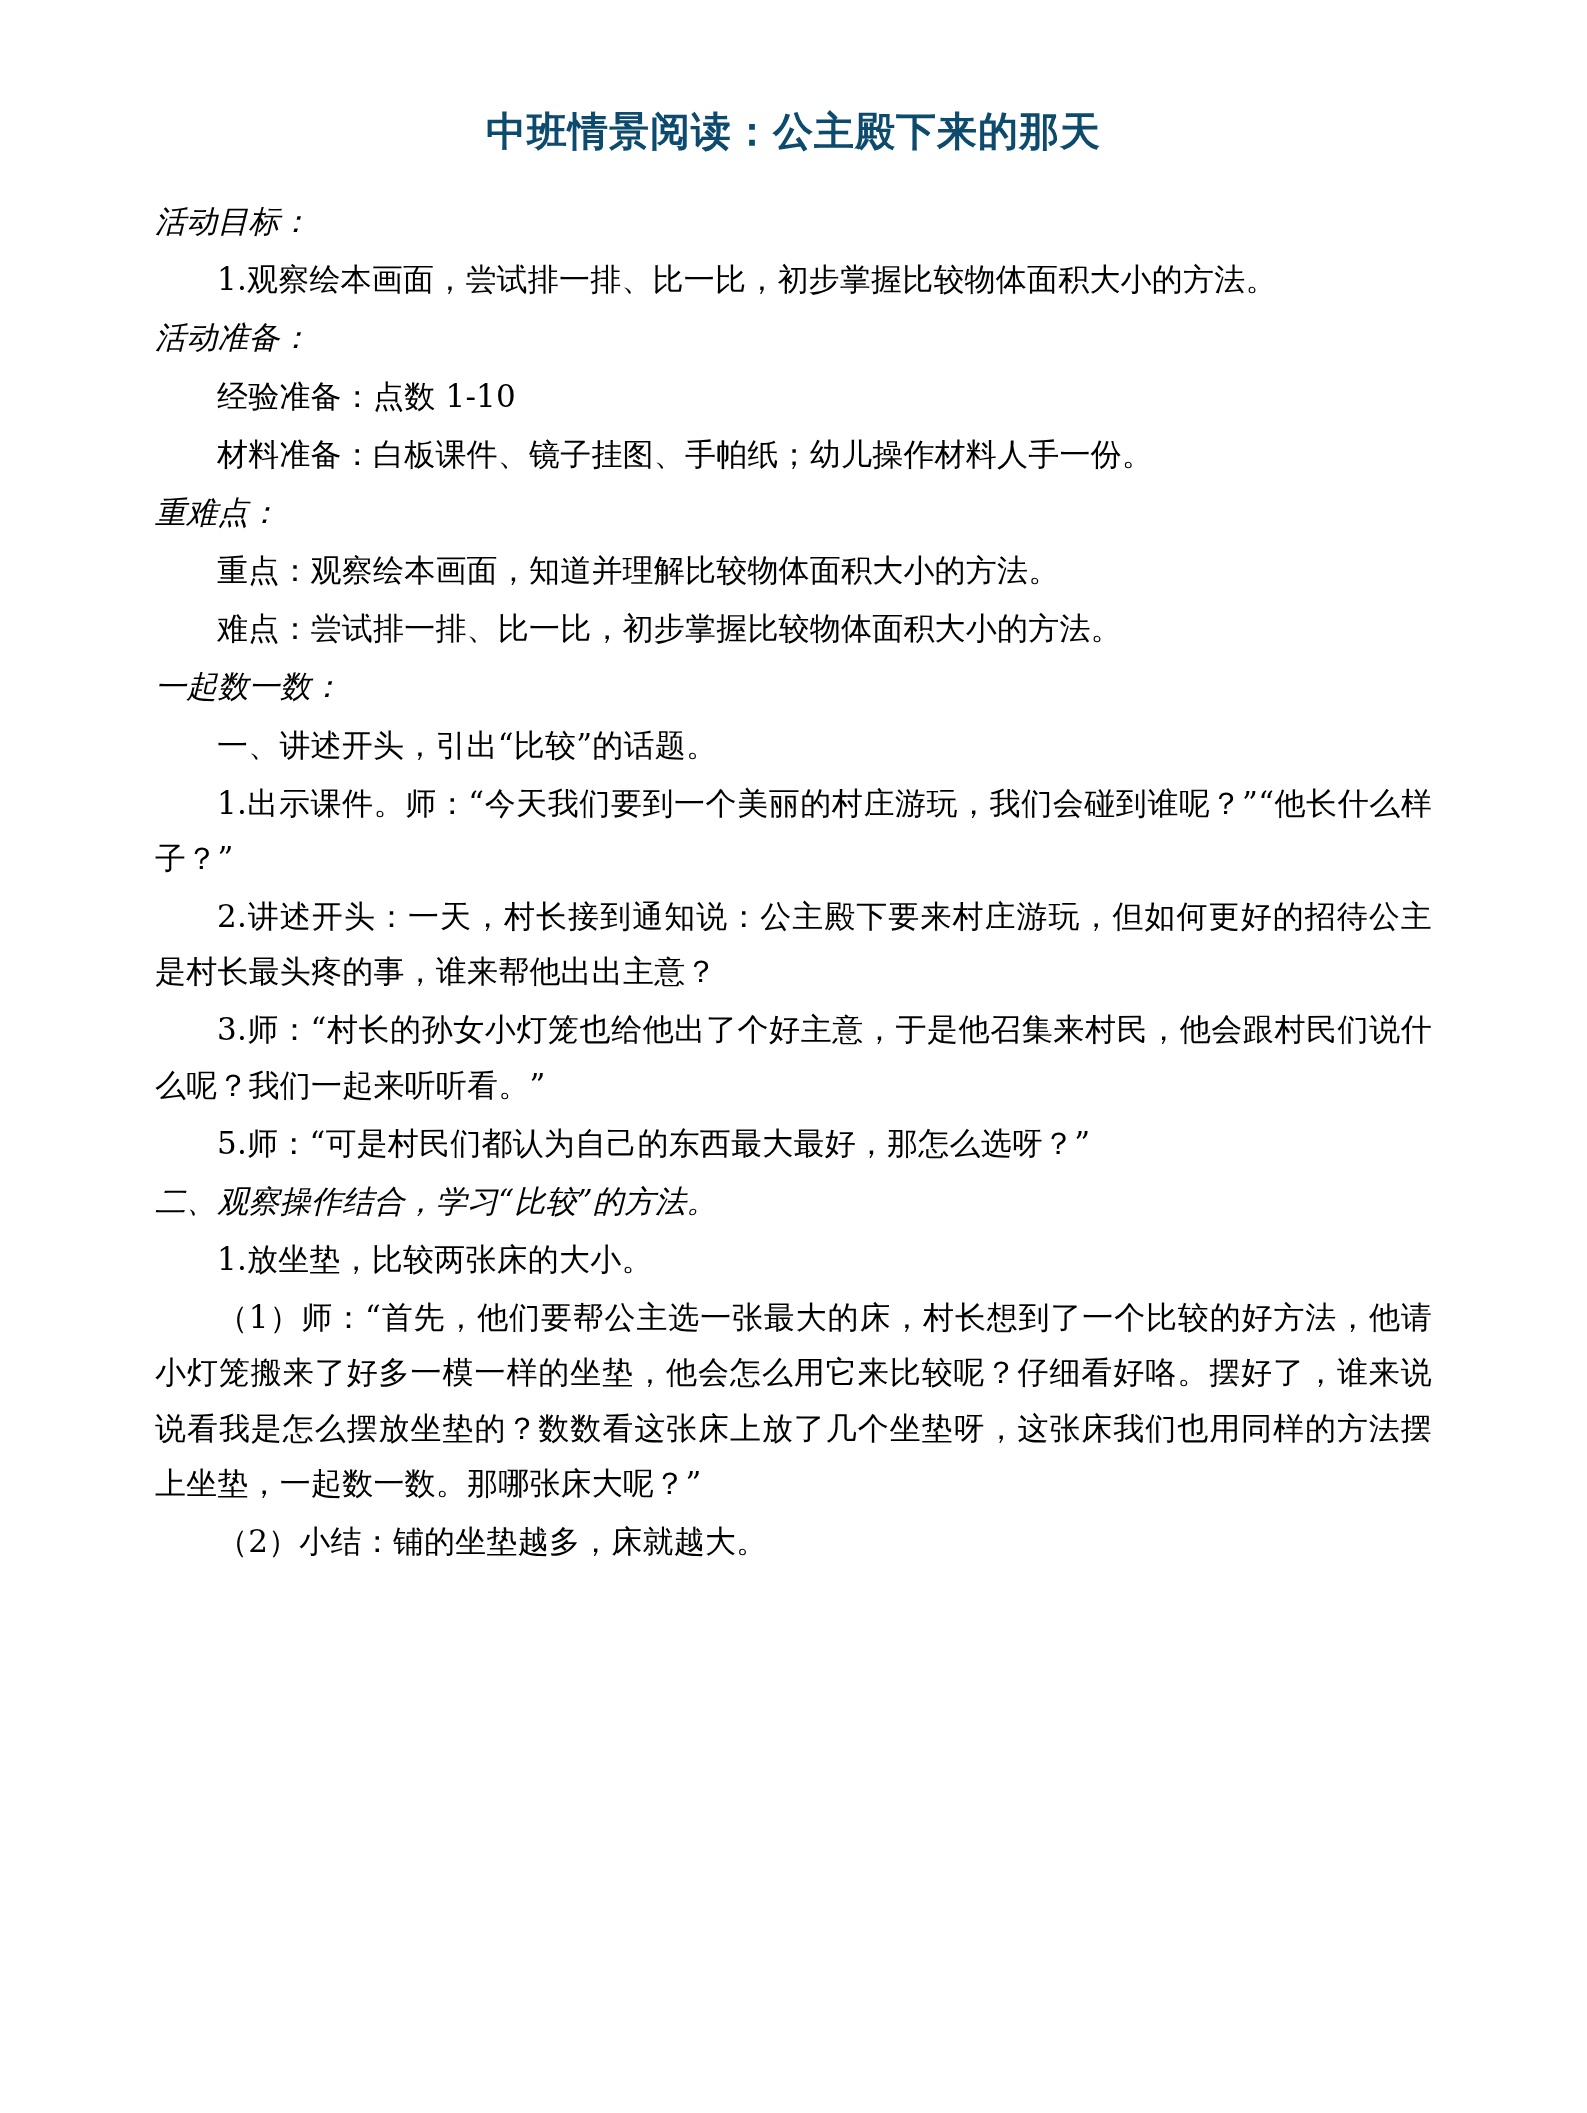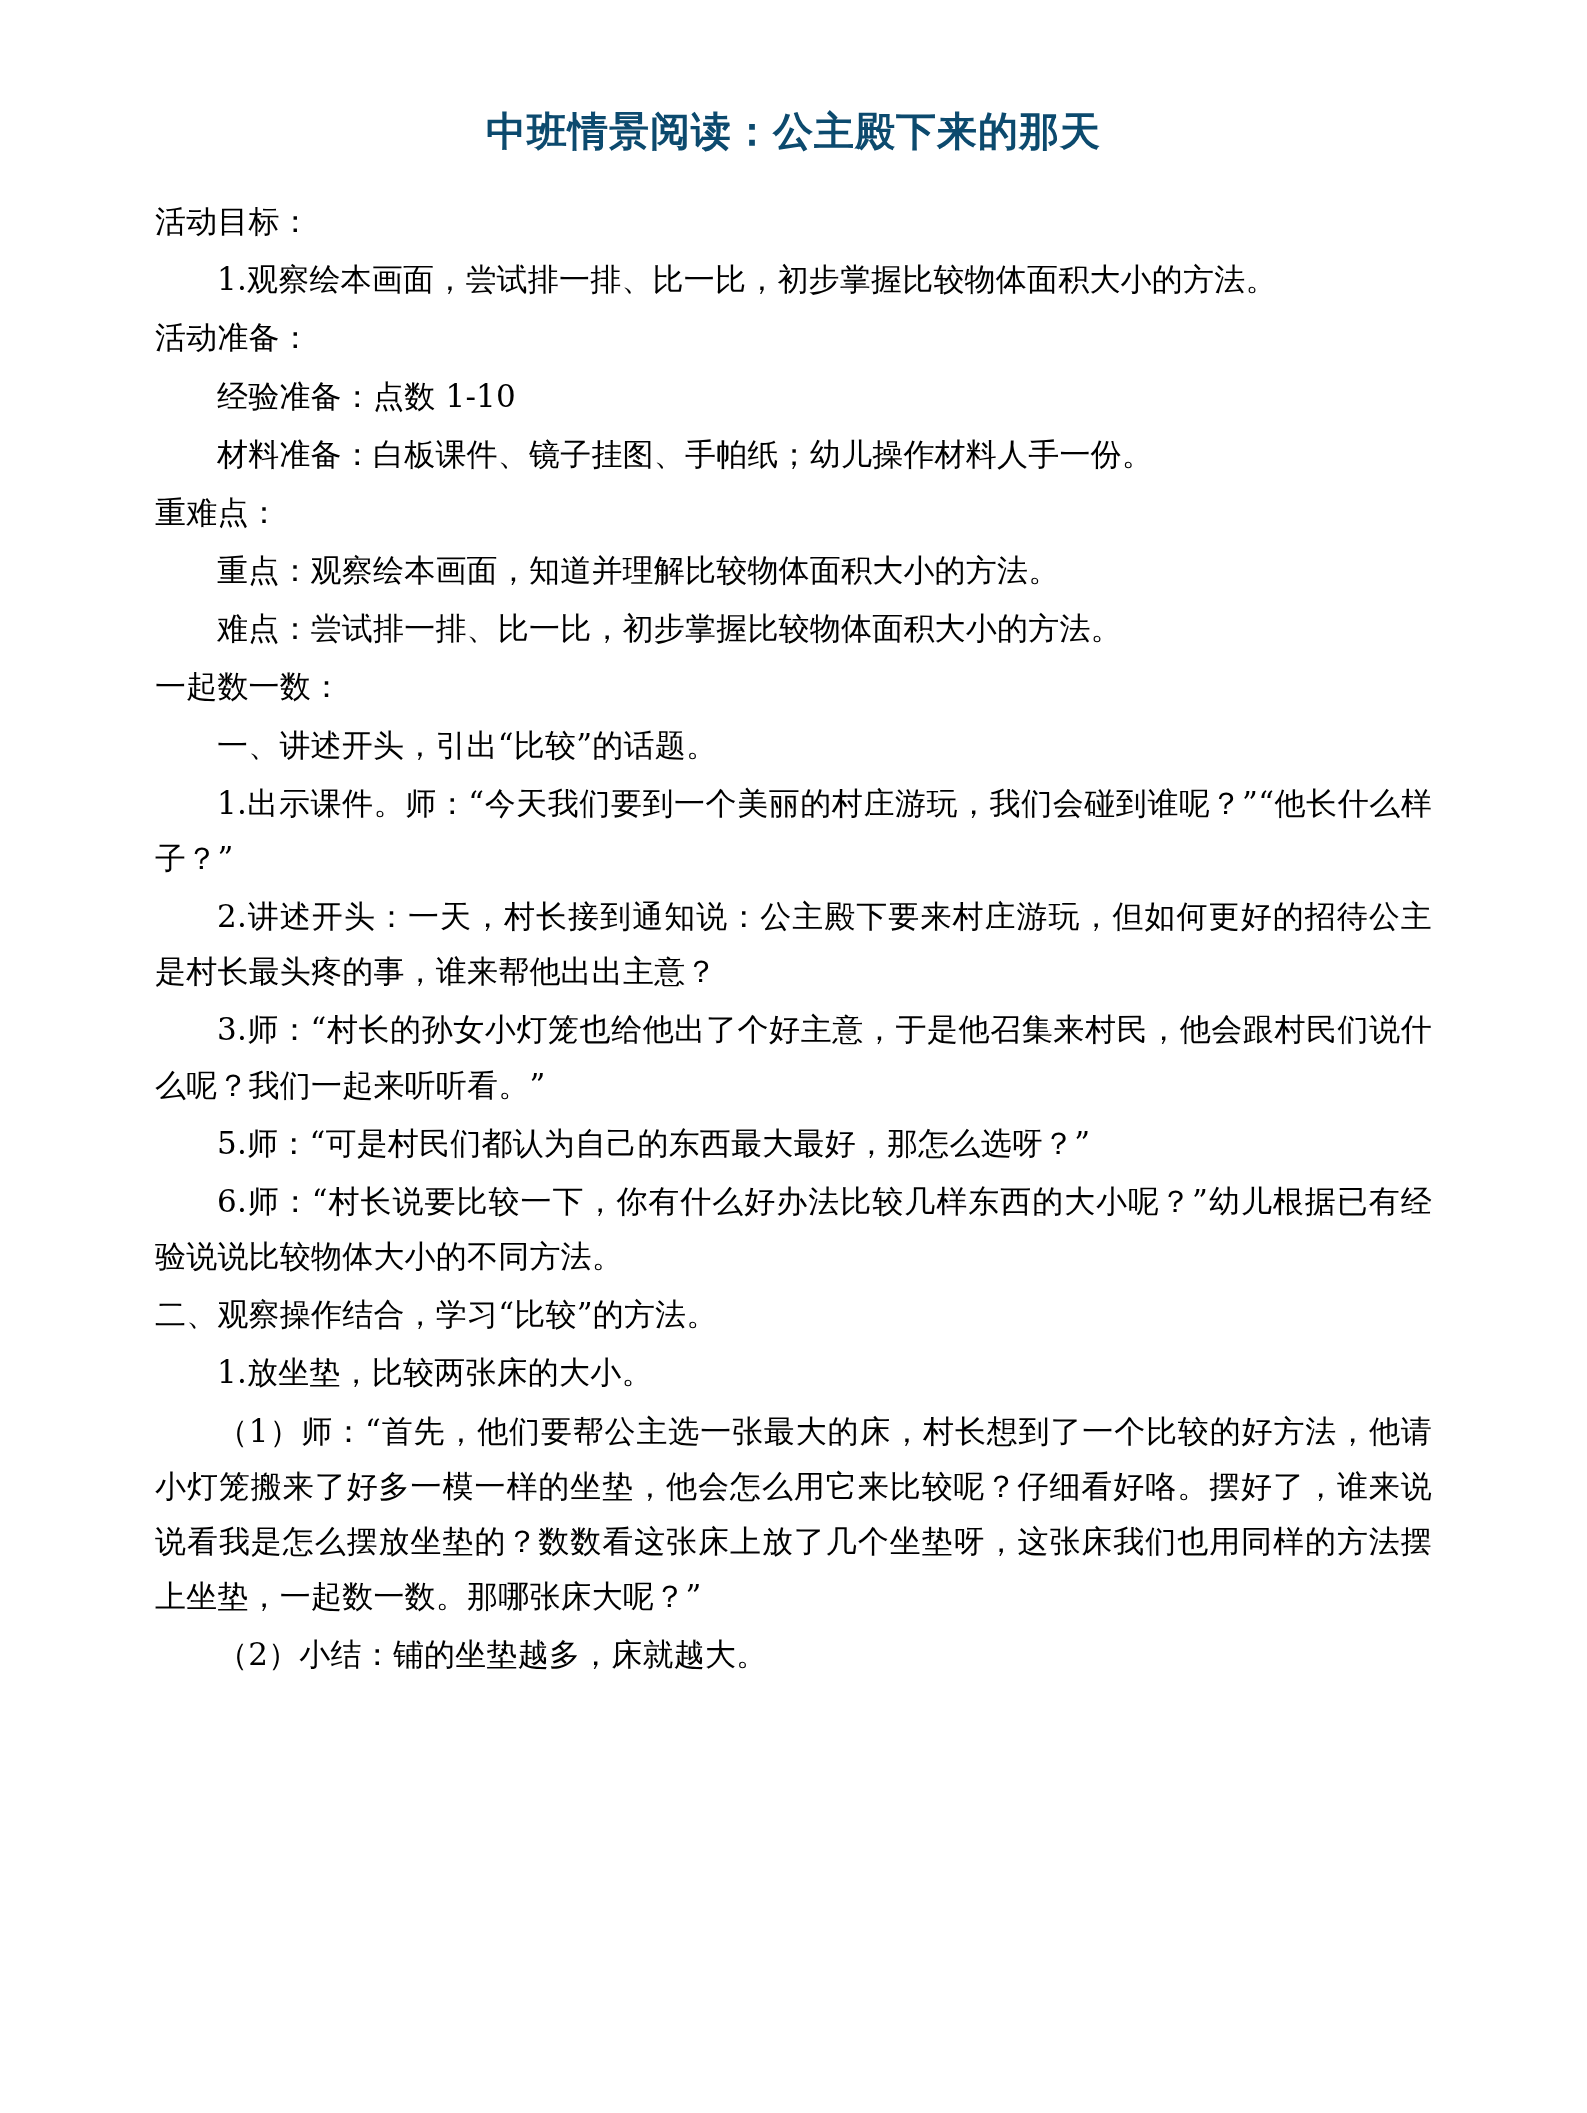--- a/index.html
+++ b/index.html
@@ -36,20 +36,21 @@
     font-size: 31px;
     line-height: 1.78;
     margin: 0 0 3px 0;
     text-align: justify;
     text-justify: inter-ideograph;
     letter-spacing: 0.2px;
     color: #000000;
   }
   .para.indent-0 {
     text-indent: 0;
+    font-style: italic;
   }
   .para.hang {
     text-indent: 62px;
   }
 </style>
 </head>
 <body>
 
 <div class="page">
 
@@ -80,21 +81,20 @@
 
     <p class="para hang">1.出示课件。师：“今天我们要到一个美丽的村庄游玩，我们会碰到谁呢？”“他长什么样子？”</p>
 
     <p class="para hang">2.讲述开头：一天，村长接到通知说：公主殿下要来村庄游玩，但如何更好的招待公主是村长最头疼的事，谁来帮他出出主意？</p>
 
     <p class="para hang">3.师：“村长的孙女小灯笼也给他出了个好主意，于是他召集来村民，他会跟村民们说什么呢？我们一起来听听看。”</p>
 
 
     <p class="para hang">5.师：“可是村民们都认为自己的东西最大最好，那怎么选呀？”</p>
 
-    <p class="para hang">6.师：“村长说要比较一下，你有什么好办法比较几样东西的大小呢？”幼儿根据已有经验说说比较物体大小的不同方法。</p>
 
     <p class="para indent-0">二、观察操作结合，学习“比较”的方法。</p>
 
     <p class="para hang">1.放坐垫，比较两张床的大小。</p>
 
     <p class="para hang">（1）师：“首先，他们要帮公主选一张最大的床，村长想到了一个比较的好方法，他请小灯笼搬来了好多一模一样的坐垫，他会怎么用它来比较呢？仔细看好咯。摆好了，谁来说说看我是怎么摆放坐垫的？数数看这张床上放了几个坐垫呀，这张床我们也用同样的方法摆上坐垫，一起数一数。那哪张床大呢？”</p>
 
     <p class="para hang">（2）小结：铺的坐垫越多，床就越大。</p>
 
   </div>

